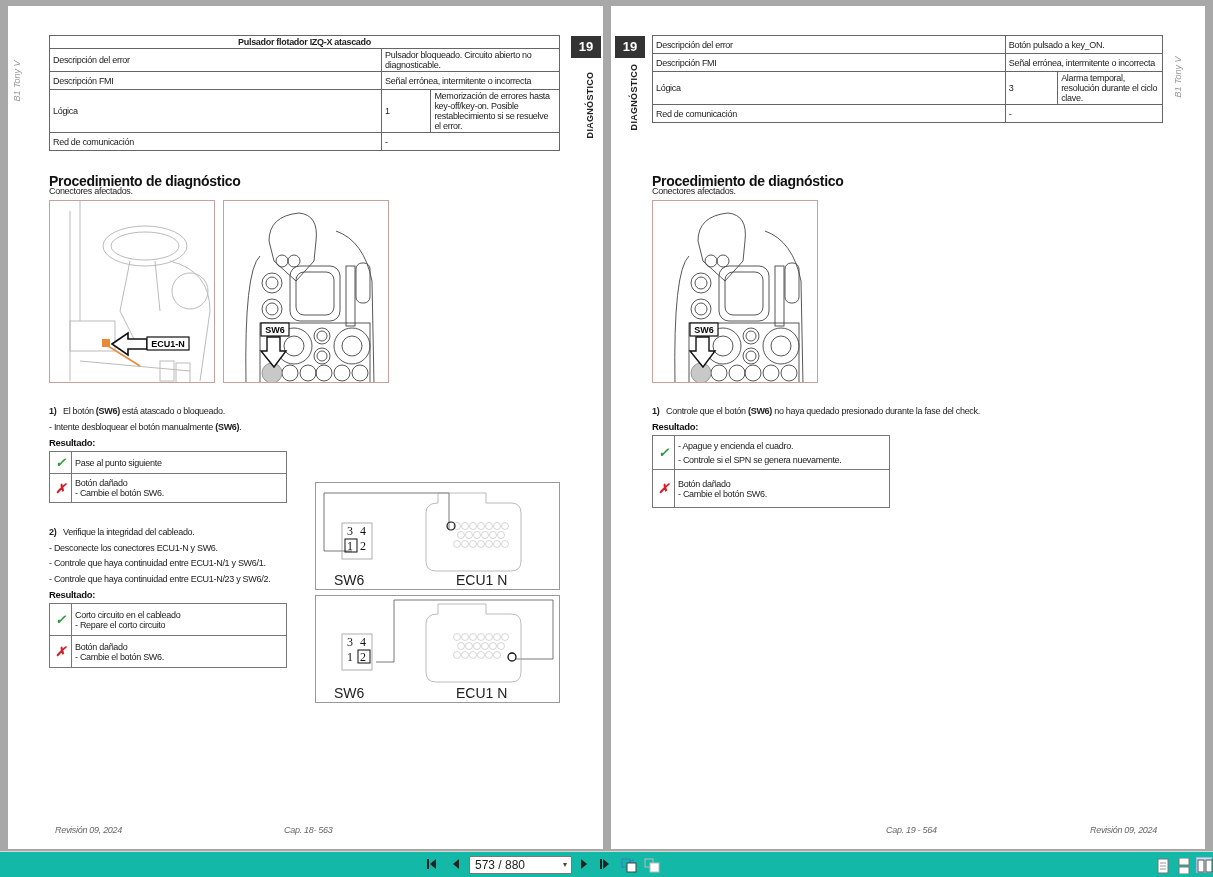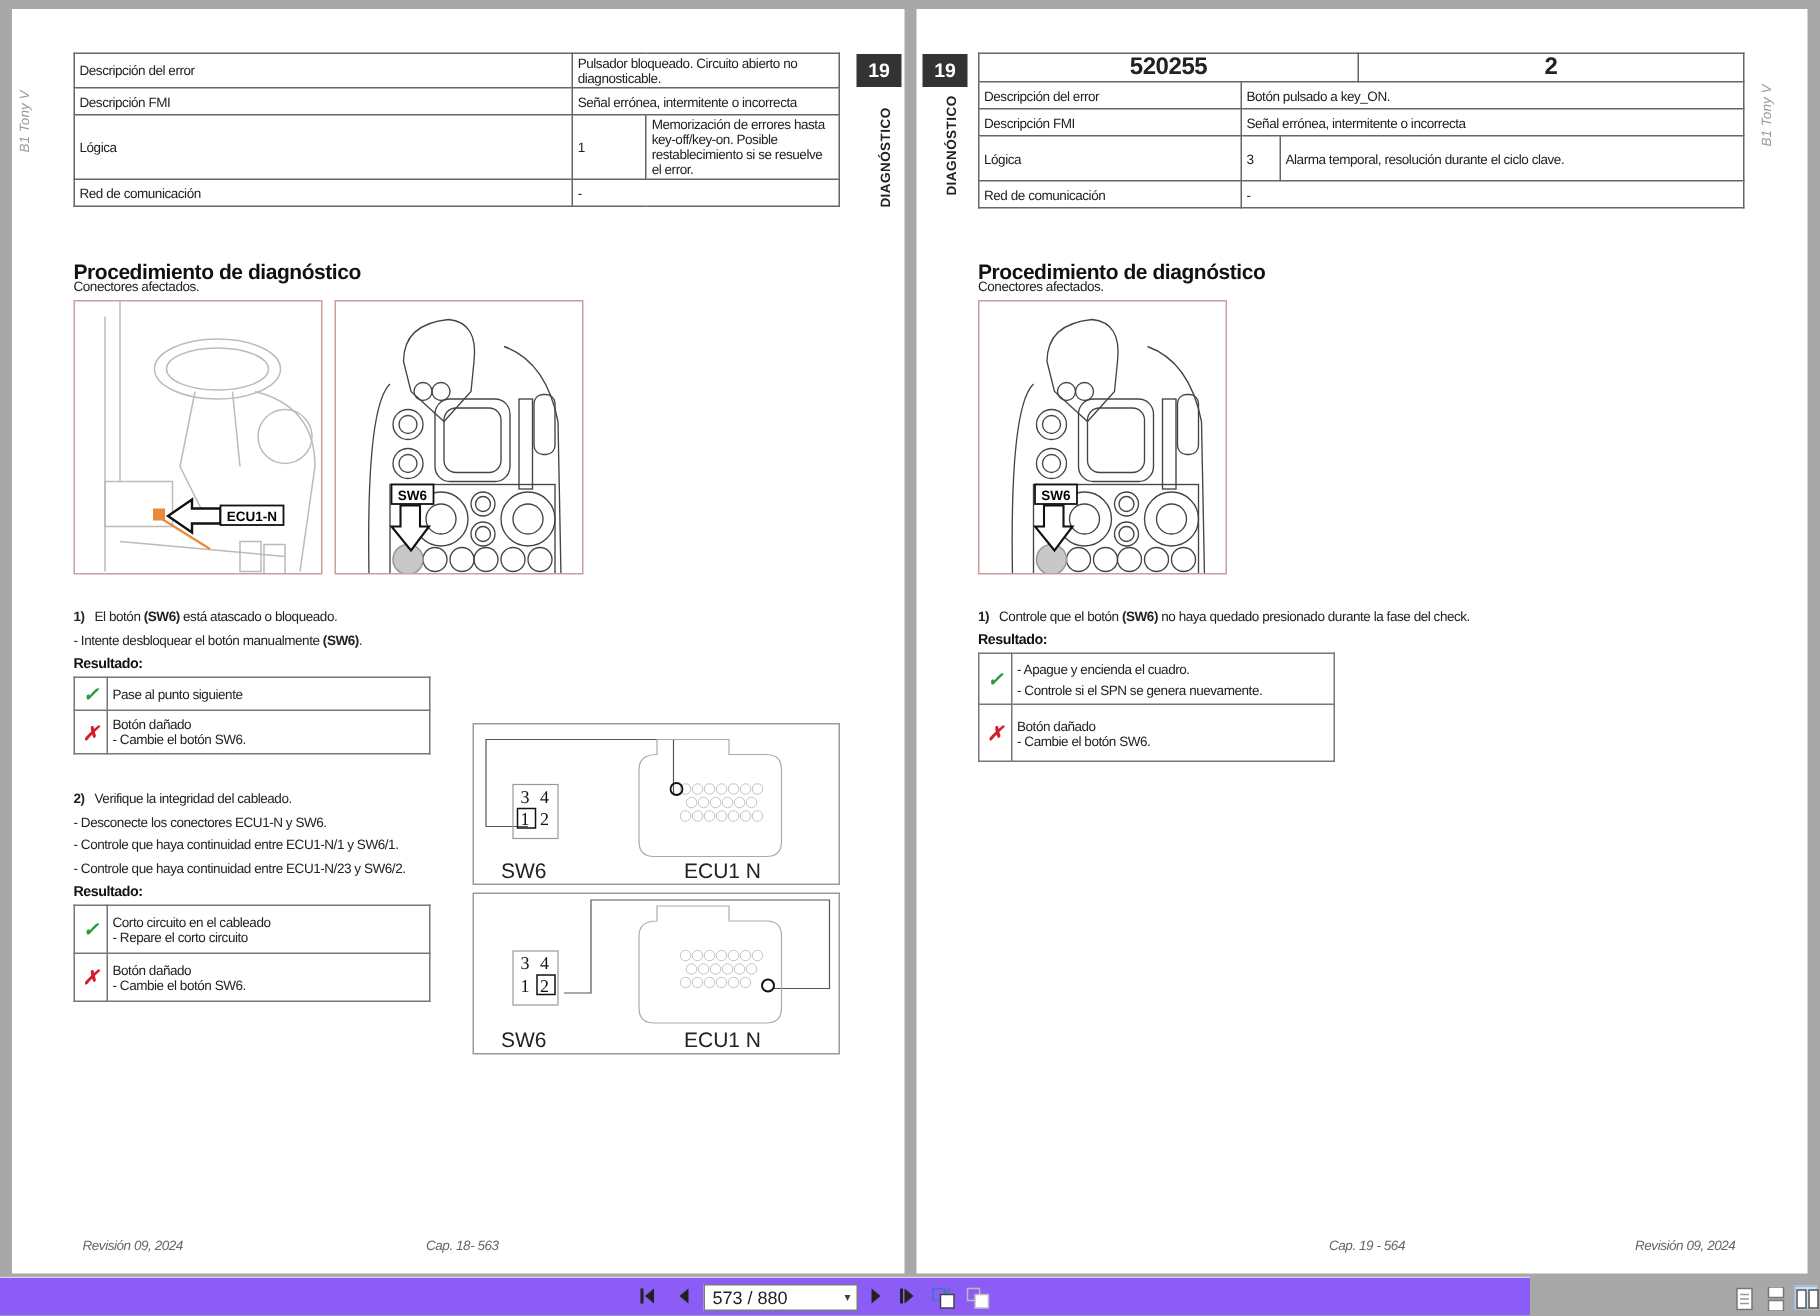--- a/index.html
+++ b/index.html
@@ -28,21 +28,21 @@
   .step b { font-weight: bold; }
   .result-label { position: absolute; font-size: 9.5px; font-weight: bold; color: #111; }
   table.res { position: absolute; border-collapse: collapse; font-size: 9px; color: #222; }
   table.res td { border: 1px solid #777; padding: 1px 3px; vertical-align: middle; }
   table.res td.ico { width: 22px; text-align: center; font-size: 13px; }
   .ok { color: #2a9a3a; font-style: italic; font-weight: bold; }
   .ko { color: #d21f2a; font-style: italic; font-weight: bold; }
 
   .footer { position: absolute; font-size: 9px; color: #666; font-style: italic; }
 
-  .toolbar { position: absolute; left: 0; top: 851px; width: 1020px; height: 26px; background: #8b5cf6; border-top: 1px solid #d6d6d6; }
+  .toolbar { position: absolute; left: 0; top: 851px; width: 1213px; height: 26px; background: #14b8a6; border-top: 1px solid #d6d6d6; }
   .tb-btn { position: absolute; top: 5px; height: 16px; font-size: 12px; color: #222; line-height: 16px; text-align: center; cursor: pointer; }
   .page-input { position: absolute; left: 469px; top: 4px; width: 103px; height: 18px; background: #fff; border: 1px solid #7a7a7a; font-size: 12px; color: #222; padding-left: 5px; line-height: 16px; }
   .page-input .dd { position: absolute; right: 4px; top: 0; font-size: 8px; color: #444; }
   .view-btn { position: absolute; top: 5px; width: 16px; height: 16px; border: 1px solid transparent; }
   .view-btn.active { background: #cfe1f5; border-color: #9cbce0; }
 </style>
 </head>
 <body>
 
 <div class="viewer">
@@ -53,20 +53,23 @@
     <div class="chapter-vert" style="left:549px; top:94px;">DIAGNÓSTICO</div>
 
     <table class="err cond" style="left:41px; top:29px; width:511px;">
       <colgroup>
           <col style="width:175px">
           <col style="width:26px">
           <col style="width:52px">
           <col>
         </colgroup>
       <tbody>
+      <tr>
+            <td class="title" colspan="4">Pulsador flotador IZQ-X atascado</td>
+          </tr>
       <tr>
         <td>Descripción del error</td>
         <td colspan="3">Pulsador bloqueado. Circuito abierto no diagnosticable.</td>
       </tr>
       <tr>
         <td>Descripción FMI</td>
         <td colspan="3">Señal errónea, intermitente o incorrecta</td>
       </tr>
       <tr>
         <td class="logic">Lógica</td>
@@ -278,24 +281,20 @@
     <div class="side-label" style="left:546px; top:66px;">B1 Tony V</div>
 
     <table class="err cond" style="left:41px; top:29px; width:511px;">
       <colgroup>
           <col style="width:175px">
           <col style="width:26px">
           <col style="width:52px">
           <col>
         </colgroup>
       <tbody>
-          <tr>
-        <td class="code" colspan="3">520255</td>
-        <td class="code">2</td>
-      </tr>
       <tr>
         <td>Descripción del error</td>
         <td colspan="3">Botón pulsado a key_ON.</td>
       </tr>
       <tr>
         <td>Descripción FMI</td>
         <td colspan="3">Señal errónea, intermitente o incorrecta</td>
       </tr>
       <tr>
         <td class="logic">Lógica</td>

